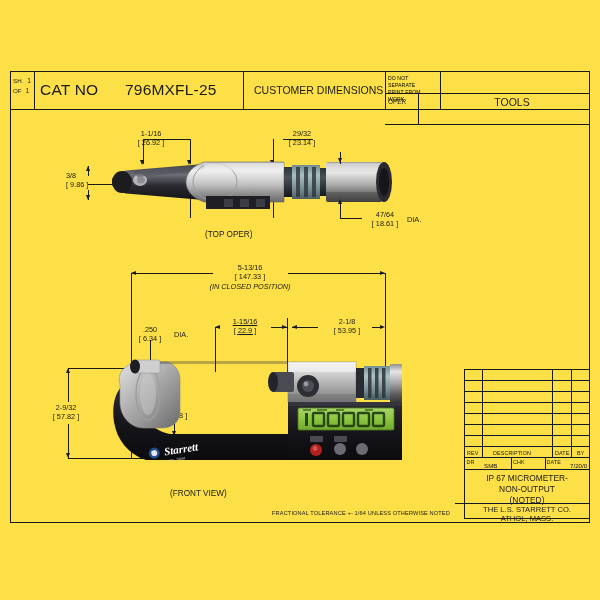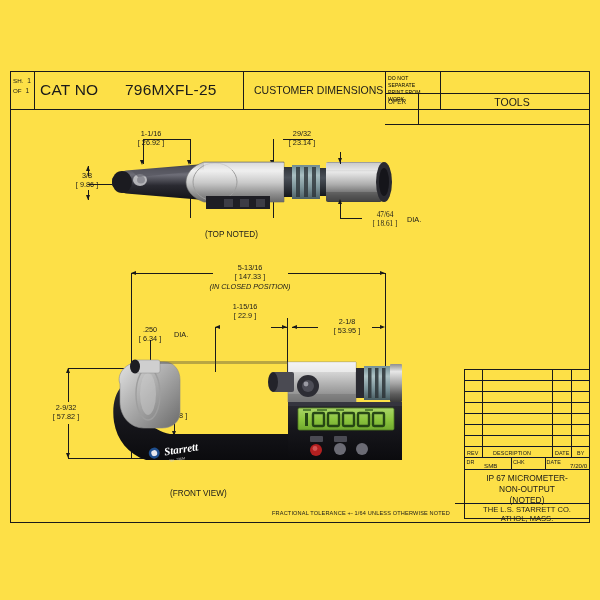--- a/index.html
+++ b/index.html
@@ -165,21 +165,21 @@
 
   <div class="dim" style="left:274px; top:130px; width:56px;">
     <span class="frac">29/32</span>
     <span class="mm">[ 23.14 ]</span>
   </div>
   <div class="hline" style="left:283px; top:139px; width:30px;"></div>
   <div class="vline" style="left:273px; top:139px; height:25px;"></div>
   <div class="arr arr-d" style="left:270px; top:160px;"></div>
   <div class="vline" style="left:273px; top:196px; height:22px;"></div>
 
-  <div class="dim" style="left:66px; top:172px; width:42px; text-align:center;">
+  <div class="dim" style="left:66px; top:172px; width:42px; text-align:left;">
     <span class="frac">3/8</span>
     <span class="mm">[ 9.86 ]</span>
   </div>
   <div class="vline" style="left:88px; top:166px; height:10px;"></div>
   <div class="vline" style="left:88px; top:190px; height:10px;"></div>
   <div class="arr arr-u" style="left:85.5px; top:166px;"></div>
   <div class="arr arr-d" style="left:85.5px; top:195px;"></div>
   <div class="hline" style="left:88px; top:184px; width:28px;"></div>
 
   <div class="art" style="left:108px; top:146px;">
@@ -247,41 +247,41 @@
       <ellipse cx="276" cy="36" rx="8" ry="20" fill="#2a2a30"></ellipse>
       <ellipse cx="276" cy="36" rx="5" ry="14" fill="#15151a"></ellipse>
     </svg>
   </div>
 
   <div class="vline" style="left:340px; top:152px; height:12px;"></div>
   <div class="arr arr-d" style="left:337.5px; top:158px;"></div>
   <div class="arr arr-u" style="left:337.5px; top:199px;"></div>
   <div class="vline" style="left:340px; top:203px; height:16px;"></div>
   <div class="hline" style="left:340px; top:218px; width:22px;"></div>
-  <div class="dim" style="left:364px; top:211px; width:42px;font-family:Liberation Serif, serif;">
+  <div class="dim" style="left:364px; top:211px; width:42px;">
     <span class="frac">47/64</span>
     <span class="mm">[ 18.61 ]</span>
   </div>
   <div class="dim-label" style="left:407px; top:215px;">DIA.</div>
 
-  <div class="viewlabel" style="left:205px; top:230px;">(TOP NOTED)</div>
+  <div class="viewlabel" style="left:205px; top:230px;">(TOP OPER)</div>
 
   <div class="dim" style="left:215px; top:264px; width:70px;">
     <span class="frac">5-13/16</span>
     <span class="mm">[ 147.33 ]</span>
   </div>
   <div class="note-closed" style="left:200px; top:282px; width:100px;font-style:italic;">(IN CLOSED POSITION)</div>
   <div class="hline" style="left:131px; top:273px; width:82px;"></div>
   <div class="hline" style="left:288px; top:273px; width:97px;"></div>
   <div class="arr arr-l" style="left:131px; top:270.5px;"></div>
   <div class="arr arr-r" style="left:380px; top:270.5px;"></div>
   <div class="vline" style="left:131px; top:273px; height:185px;"></div>
   <div class="vline" style="left:385px; top:273px; height:110px;"></div>
 
-  <div class="dim" style="left:216px; top:303px; width:58px;">
+  <div class="dim" style="left:216px; top:318px; width:58px;text-decoration:underline;">
     <span class="frac">1-15/16</span>
     <span class="mm">[ 22.9 ]</span>
   </div>
   <div class="hline" style="left:215px; top:327px; width:2px;"></div>
   <div class="hline" style="left:271px; top:327px; width:16px;"></div>
   <div class="arr arr-l" style="left:215px; top:324.5px;"></div>
   <div class="arr arr-r" style="left:282px; top:324.5px;"></div>
   <div class="vline" style="left:215px; top:327px; height:45px;"></div>
   <div class="vline" style="left:287px; top:318px; height:58px;"></div>
 

